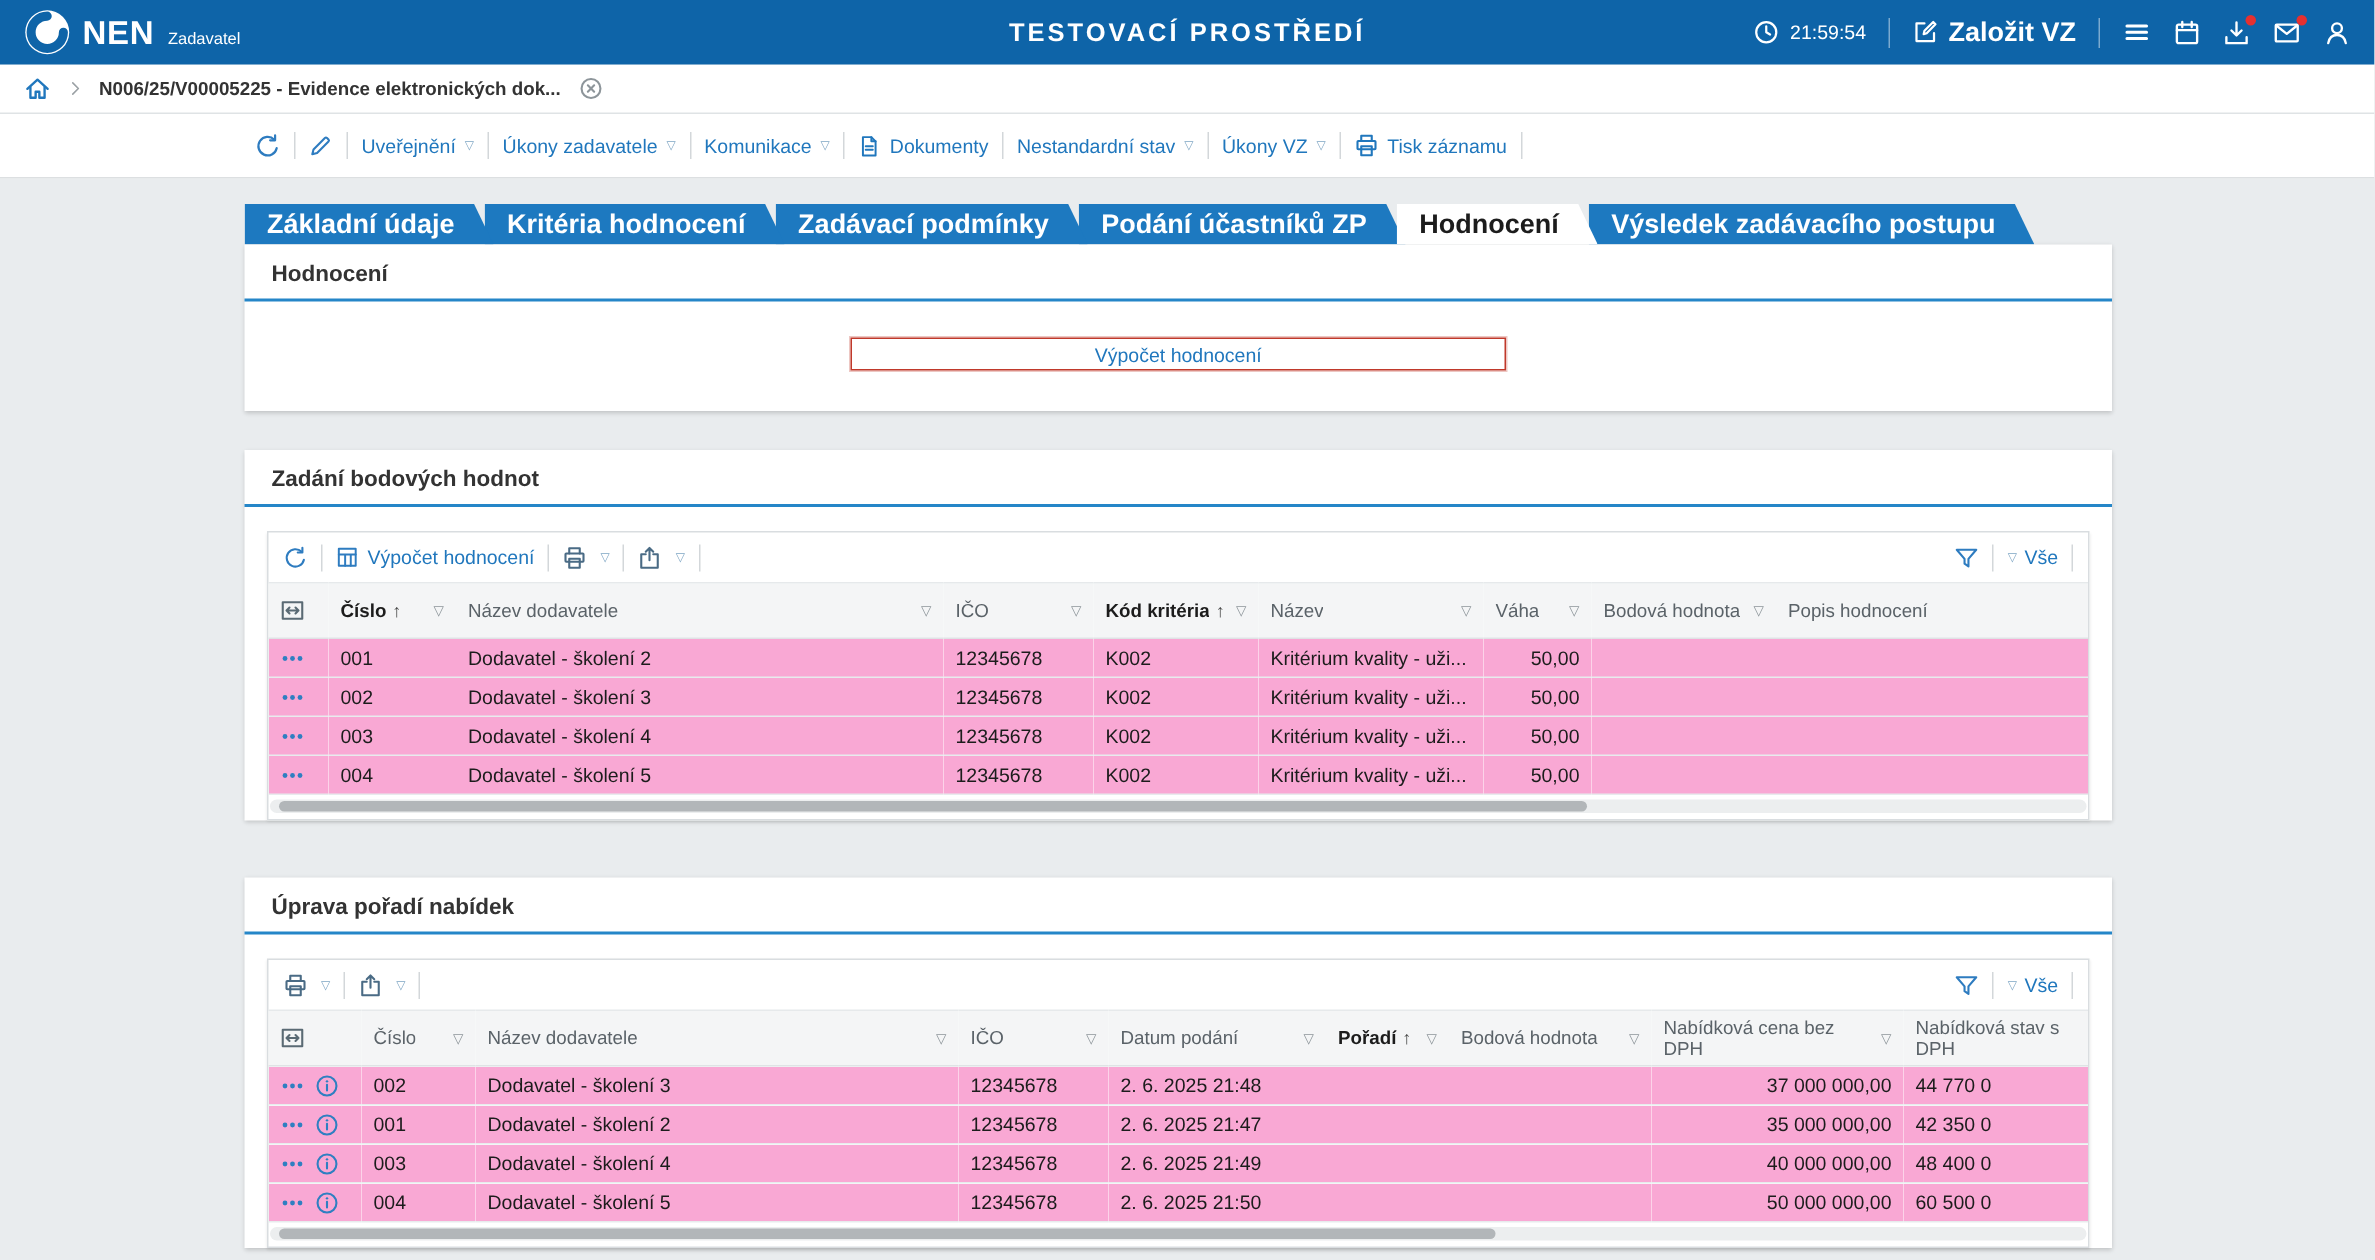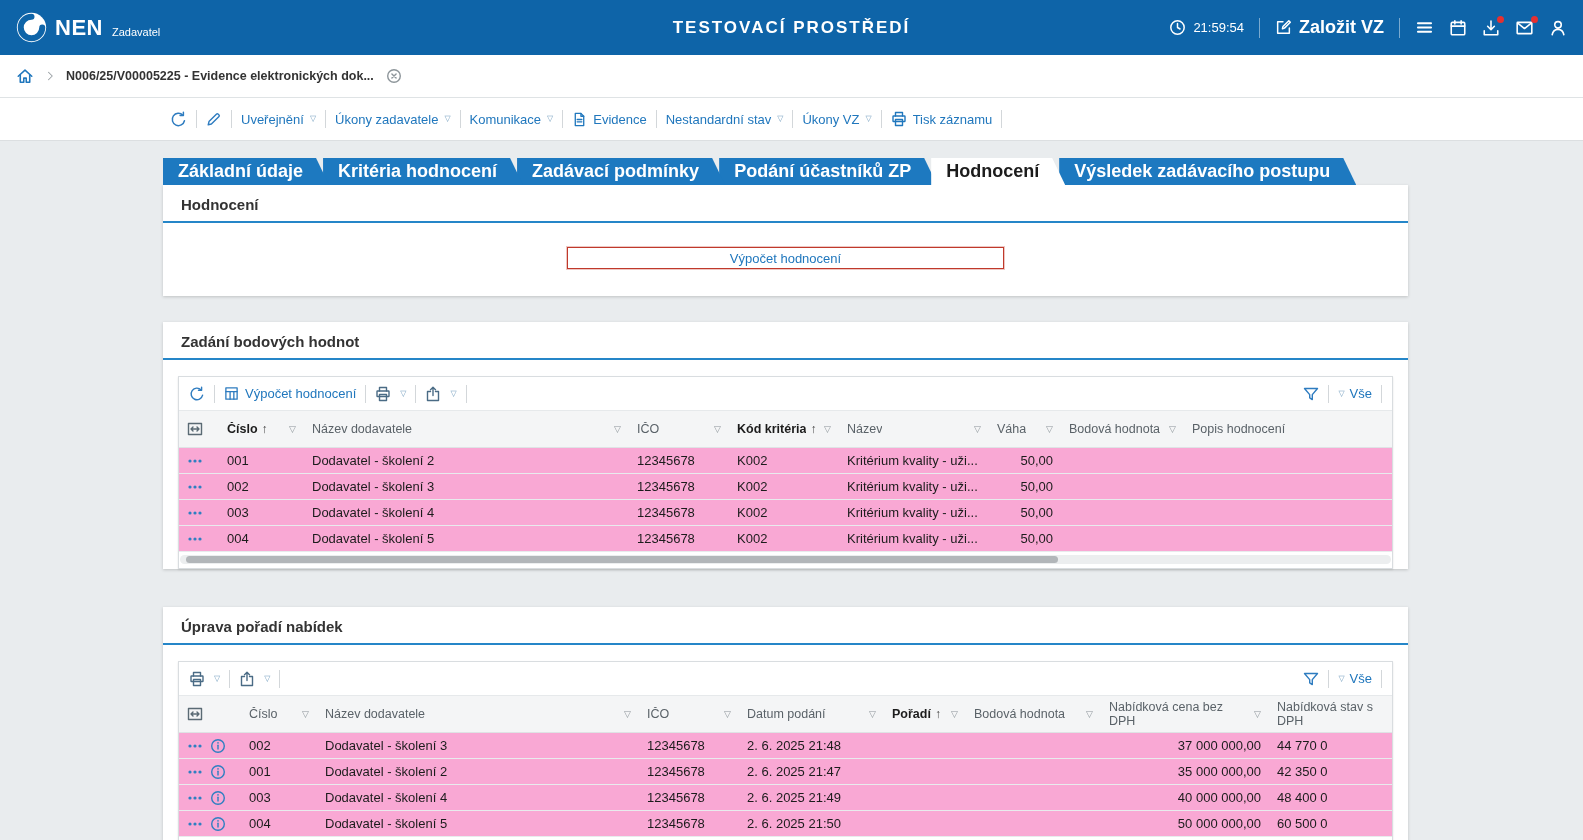--- a/index.html
+++ b/index.html
@@ -7,21 +7,21 @@
   body {
     font-family: "Liberation Sans", sans-serif;
     background: #e9ecee;
     overflow: hidden;
     color: #222;
   }
   svg.ic { display: block; fill: none; stroke: currentColor; stroke-width: 1.4; stroke-linecap: round; stroke-linejoin: round; }
 
   
   .topbar {
-    height: 55px; background: #0e64a8; color: #fff;
+    height: 43px; background: #0e64a8; color: #fff;
     display: flex; align-items: center; position: relative; padding: 0 16px;
   }
   .tb-brand { display: flex; align-items: center; gap: 8px; }
   .tb-brand .brandname { font-size: 22px; font-weight: bold; letter-spacing: .5px; }
   .tb-brand .brandsub { font-size: 11px; margin-bottom: -8px; margin-left: 1px; }
   .env-title {
     position: absolute; left: 50%; transform: translateX(-50%);
     font-weight: bold; font-size: 17px; letter-spacing: 2px;
   }
   .tb-right { margin-left: auto; display: flex; align-items: center; gap: 15px; }
@@ -29,21 +29,21 @@
   .tb-item.bold { font-weight: bold; font-size: 18px; }
   .tb-sep { width: 1px; height: 20px; background: rgba(255,255,255,.45); }
   .iconbtn { background: none; border: none; color: #fff; cursor: pointer; position: relative; padding: 0; display: flex; }
   .iconbtn .dot {
     position: absolute; top: -3px; right: -4px; width: 7px; height: 7px;
     background: #e53030; border-radius: 50%;
   }
 
   
   .crumbbar {
-    height: 43px; background: #fff; border-bottom: 1px solid #dfe3e5;
+    height: 33px; background: #fff; border-bottom: 1px solid #dfe3e5;
     display: flex; align-items: center; padding: 0 16px; gap: 10px;
   }
   .crumb-home { color: #2077bd; display: flex; cursor: pointer; }
   .crumb-chev { color: #9aa0a4; display: flex; }
   .crumb-text { font-size: 12.5px; font-weight: bold; color: #333; }
   .crumb-close { color: #8d959a; display: flex; cursor: pointer; margin-left: 2px; }
 
   
   .actionbar {
     background: #fff; border-bottom: 1px solid #dcdfe1; height: 43px;
@@ -227,21 +227,21 @@
   <span class="ab-link">
       <span>Komunikace</span>
       <span class="dd">▽</span>
     </span>
   <span class="ab-sep"></span>
   <span class="ab-link">
     <svg class="ic" width="15" height="15" viewBox="0 0 16 16">
         <path d="M3.5 1.5h6l3 3v10h-9z"></path>
         <path d="M9.5 1.5v3h3M5.5 8h5M5.5 10.5h5"></path>
       </svg>
-    <span>Evidence</span>
+    <span>Dokumenty</span>
   </span>
   <span class="ab-sep"></span>
   <span class="ab-link">
       <span>Nestandardní stav</span>
       <span class="dd">▽</span>
     </span>
   <span class="ab-sep"></span>
   <span class="ab-link">
       <span>Úkony VZ</span>
       <span class="dd">▽</span>

